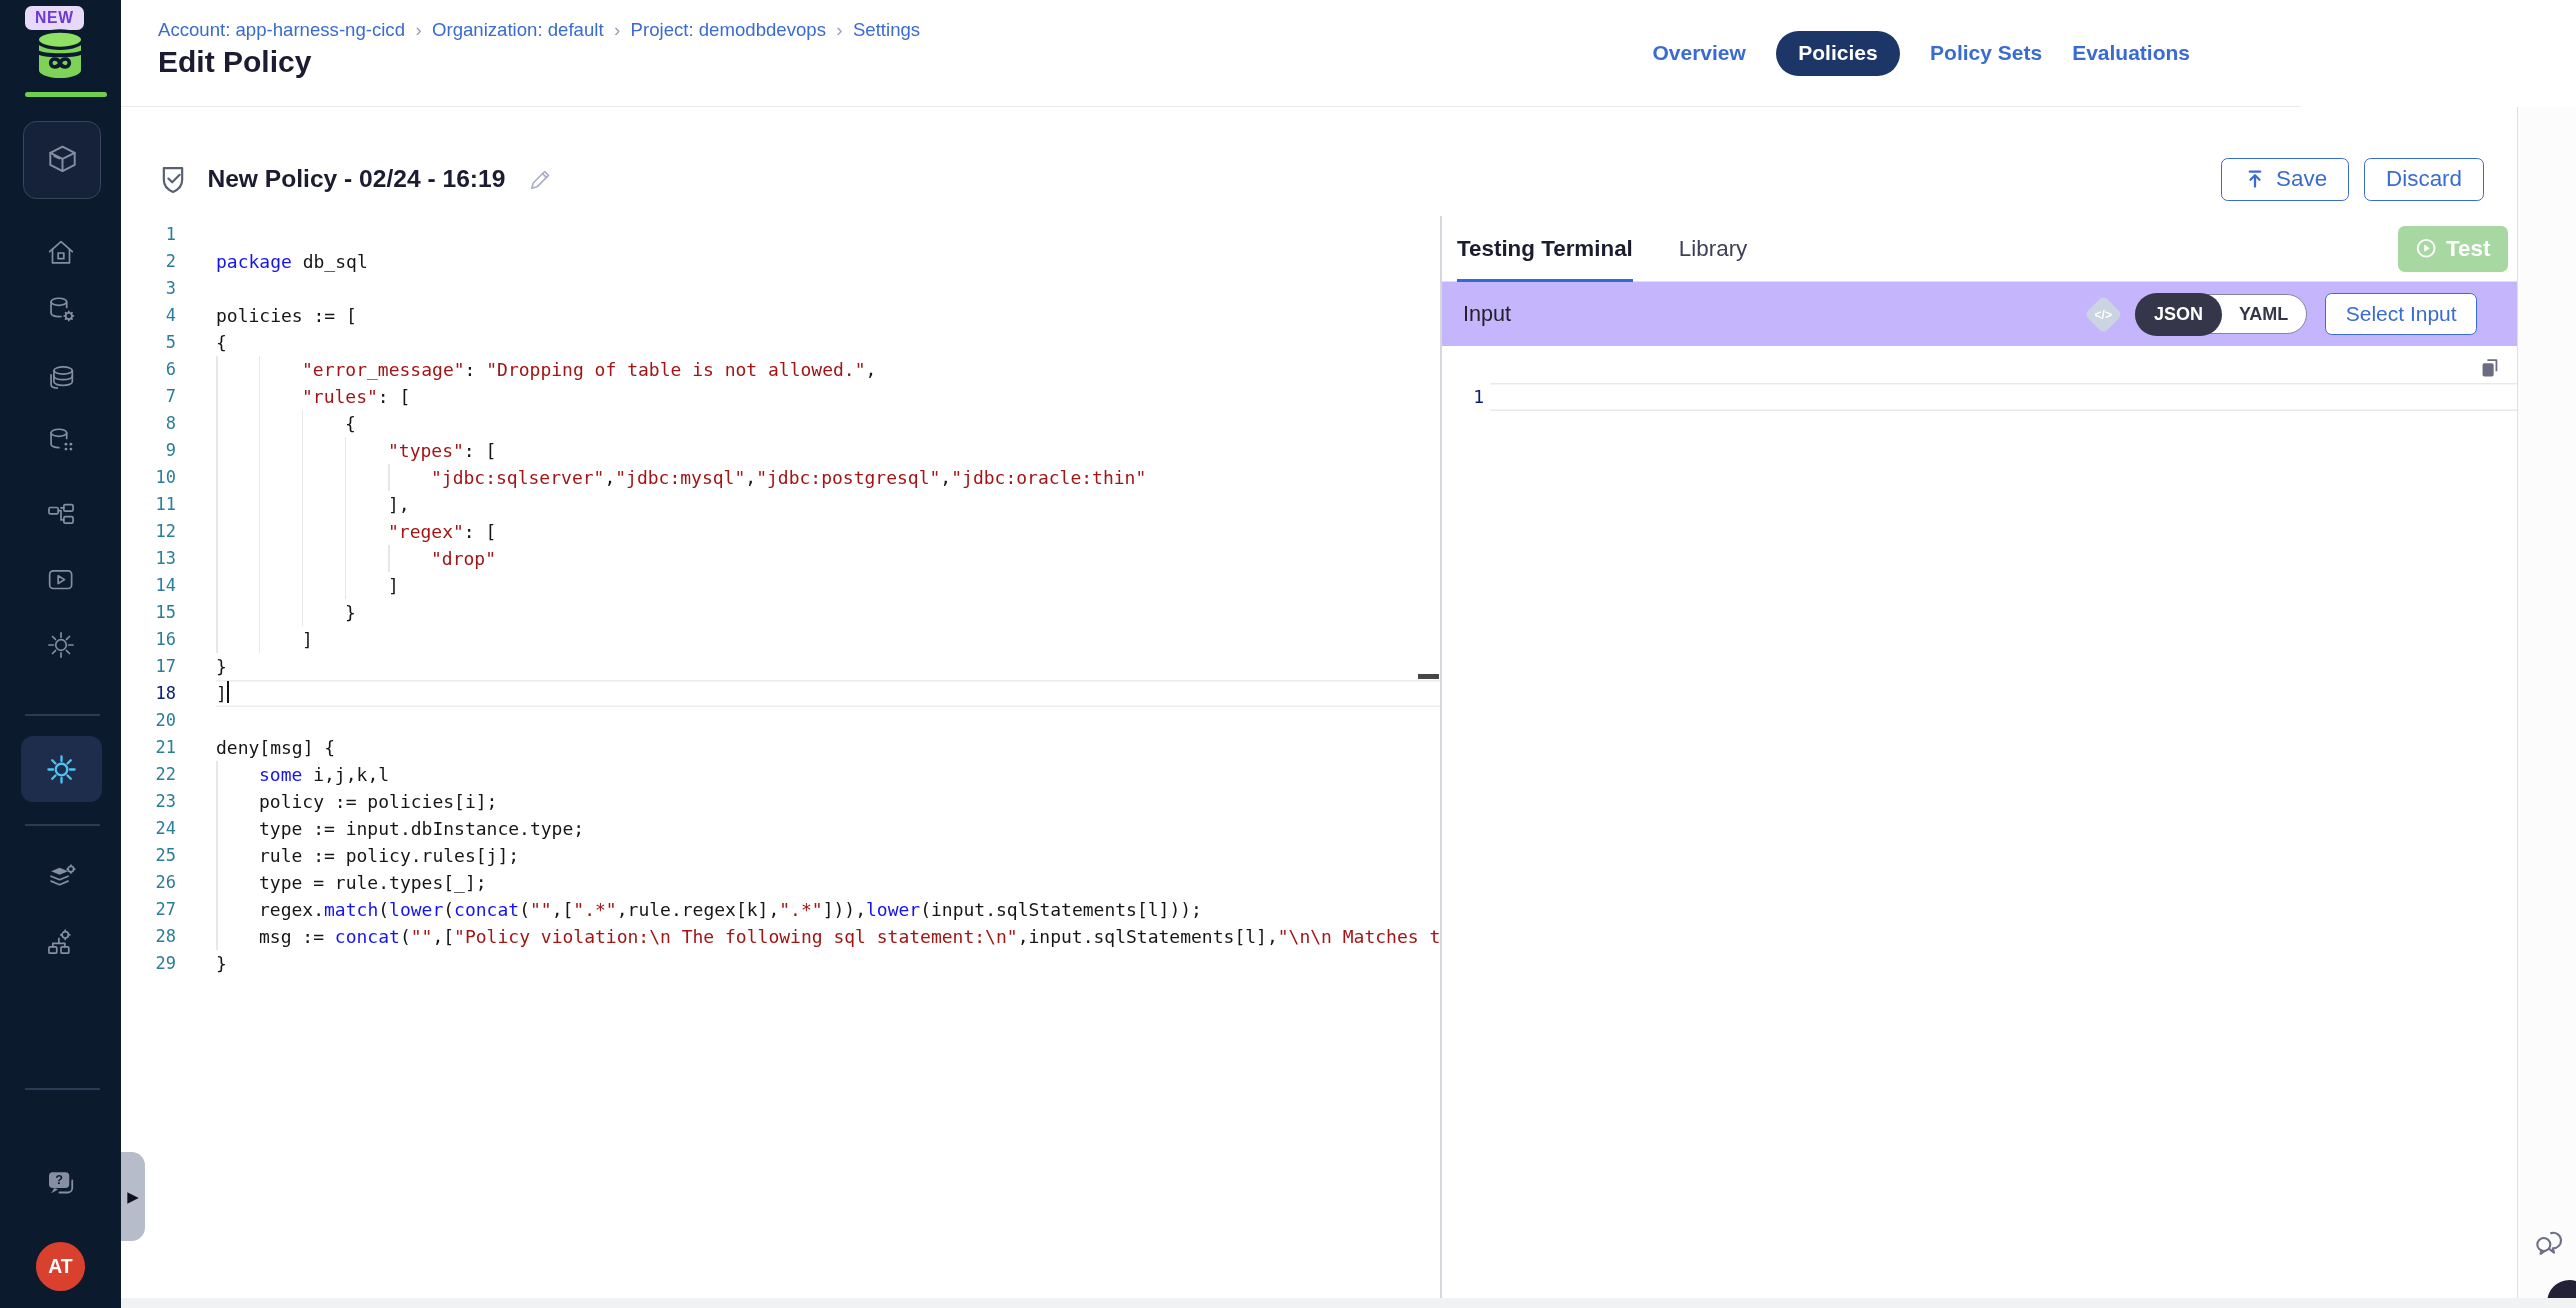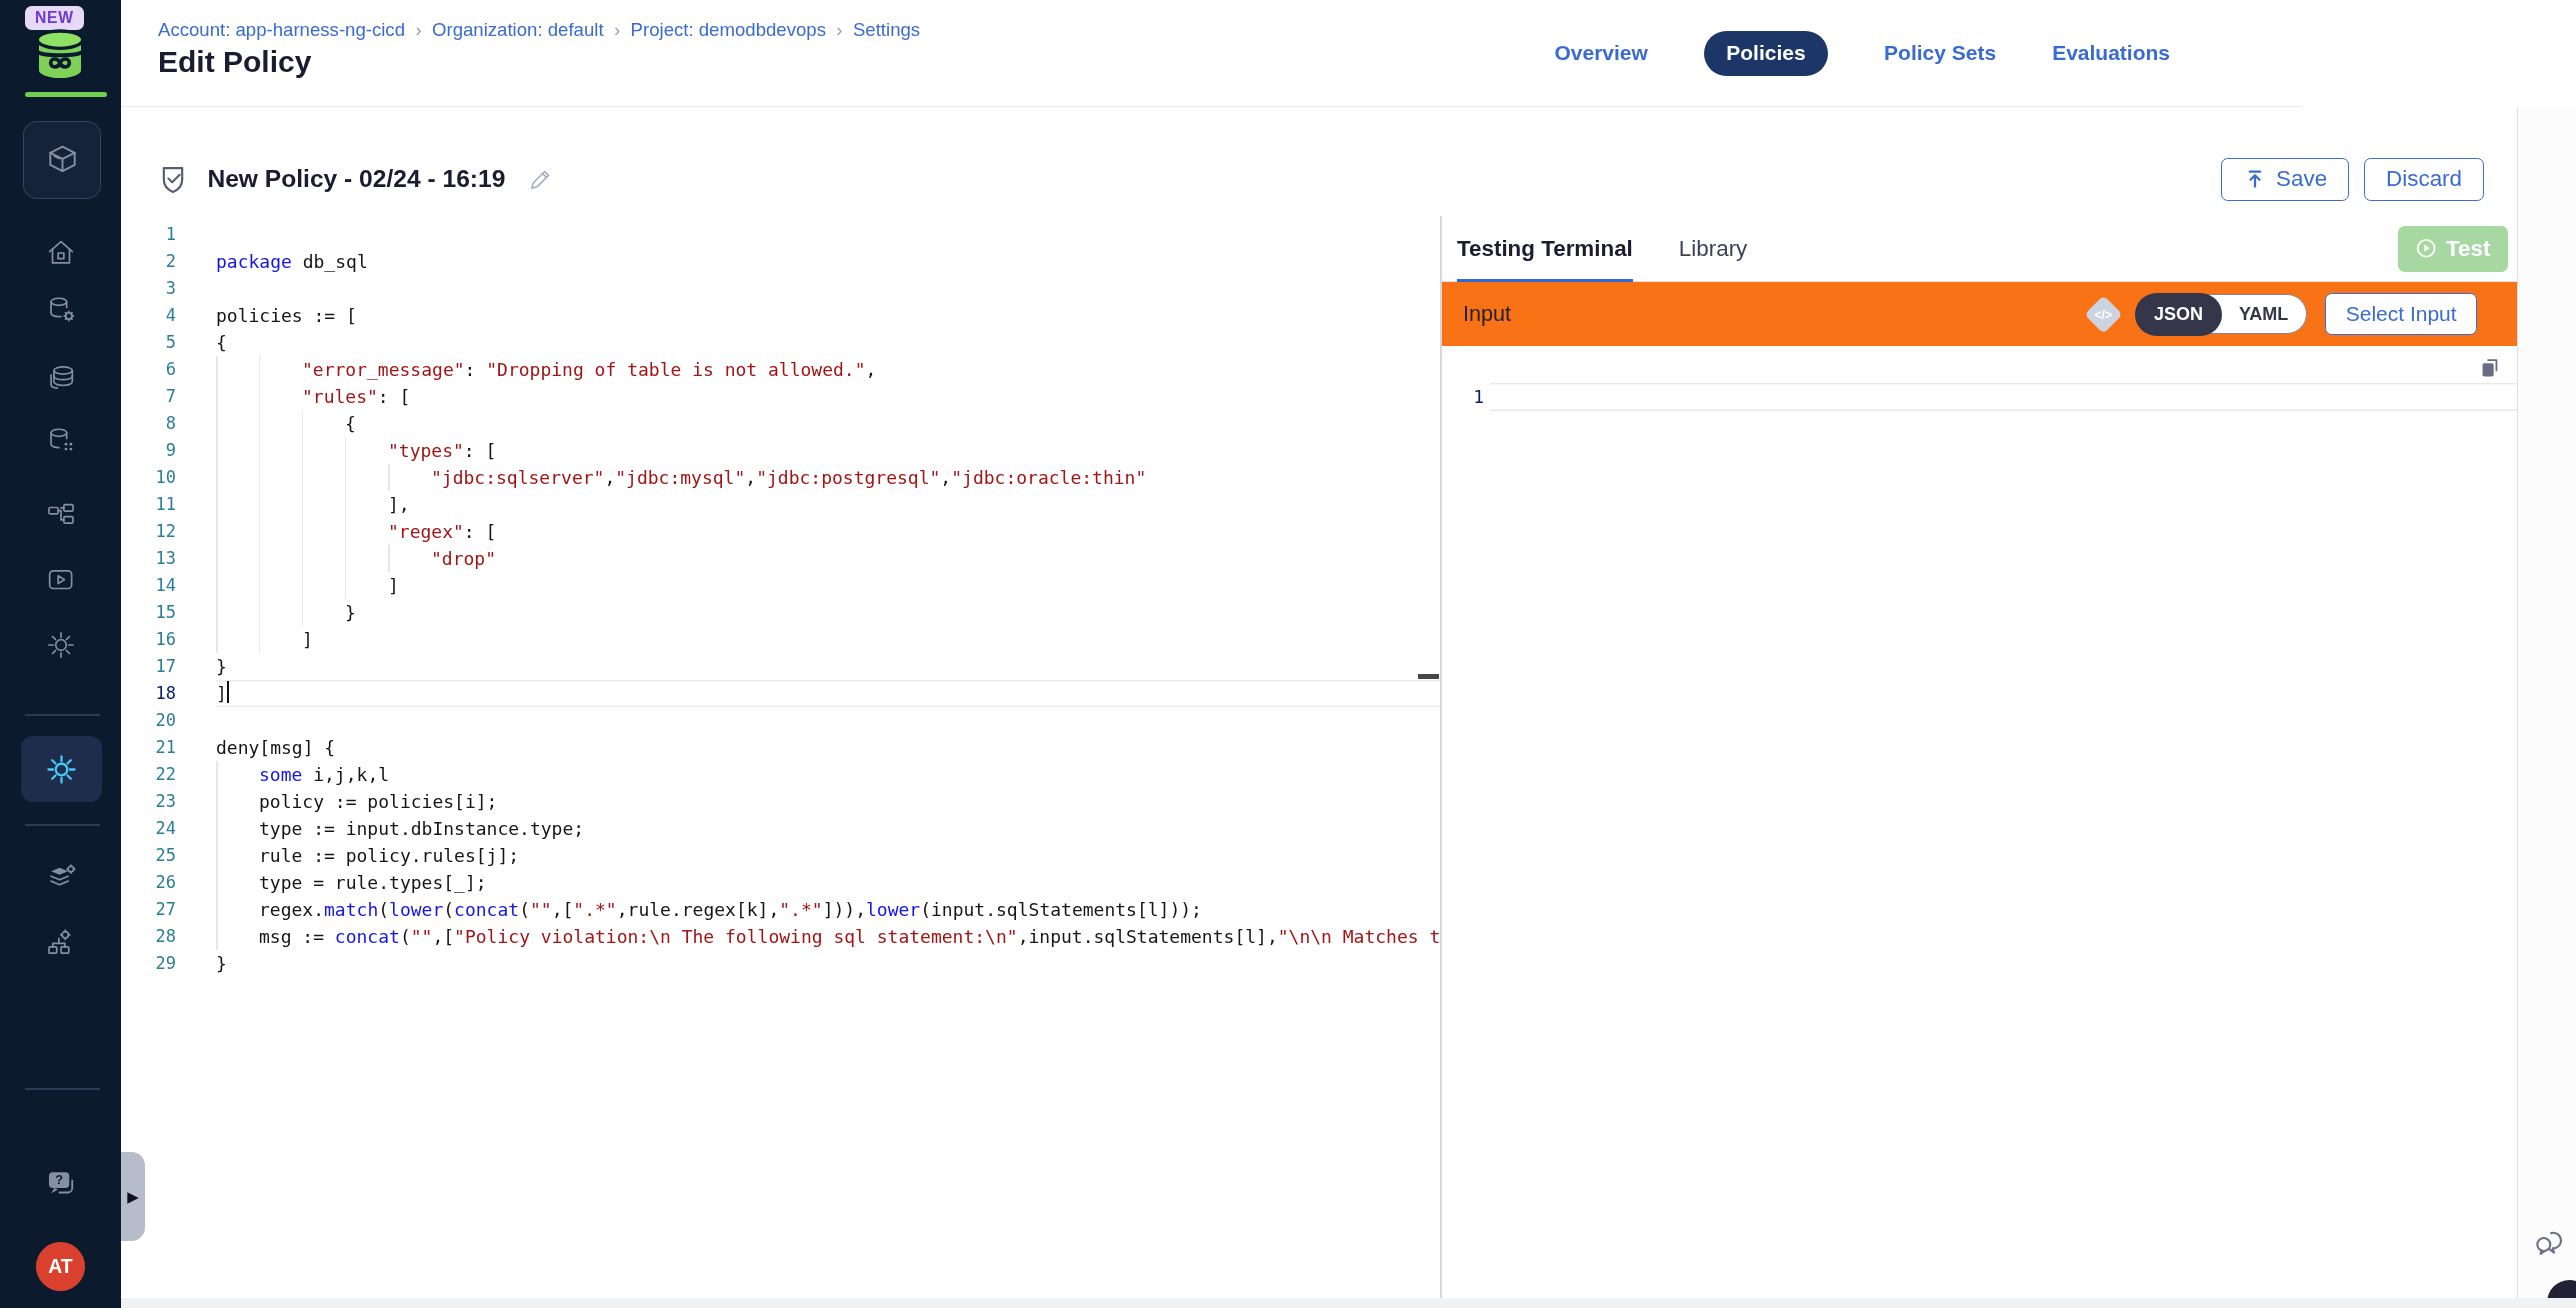--- a/index.html
+++ b/index.html
@@ -27,21 +27,21 @@
                 border-radius:0 13.4px 13.4px 0; display:flex; align-items:center; justify-content:center;
                 color:#10101c; font-size:15px; z-index:6; }
 
   
   .header { position:absolute; left:121px; top:0; width:2180px; height:107px; background:#fff;
             border-bottom:1.5px solid #e9eaf0; }
   .breadcrumb { position:absolute; left:37px; top:19.4px; font-size:18.6px; }
   .bc-link { color:#3a6bd2; cursor:pointer; }
   .bc-sep { color:#93a0b8; margin:0 10.4px; }
   .page-title { position:absolute; left:37px; top:45px; font-size:30px; font-weight:bold; color:#1b1b31; }
-  .nav-tabs { position:absolute; right:131px; top:31px; display:flex; align-items:center; gap:56px; }
+  .nav-tabs { position:absolute; right:111px; top:31px; display:flex; align-items:center; gap:30px; }
   .nav-tab { color:#3a6bd2; font-size:21px; font-weight:600; cursor:pointer; }
   .nav-tab.active { background:#1b3667; color:#fff; padding:10.4px 22.4px; border-radius:745px; }
 
   
   .toolbar { position:absolute; left:121px; top:117px; width:2396px; height:125px; background:#fff;
              border-bottom:1.5px solid #dcdde3; display:flex; align-items:center; }
   .tb-icon { margin-left:37px; flex:none; }
   .policy-name { margin-left:19.4px; font-size:24.6px; font-weight:bold; color:#1b1b31; }
   .pencil { margin-left:22.4px; cursor:pointer; }
   .tb-spacer { flex:1; }
@@ -73,21 +73,21 @@
   .panel { position:absolute; left:1442px; top:216px; width:1076px; height:1082px; background:#fff; }
   .panel-tabs { position:relative; height:66px; border-bottom:1.5px solid #e0e1e7;
                 display:flex; align-items:center; gap:46px; padding-left:15px; }
   .p-tab { font-size:22.4px; color:#3f4057; cursor:pointer; position:relative; height:66px;
            display:flex; align-items:center; }
   .p-tab.active { font-weight:bold; color:#1c1c30; }
   .p-tab.active::after { content:""; position:absolute; left:0; right:0; bottom:-1.5px; height:4.5px; background:#2f6bd8; }
   .btn-test { position:absolute; right:10.4px; top:9.7px; width:110px; height:46px; border-radius:6.7px;
               background:#a8d8a1; color:#fff; font-size:22.4px; font-weight:bold; border:none;
               display:flex; align-items:center; justify-content:center; gap:9px; cursor:default; }
-  .input-row { position:relative; height:64px; background:#f97316; display:flex; align-items:center; }
+  .input-row { position:relative; height:64px; background:#c4b5fd; display:flex; align-items:center; }
   .input-label { margin-left:21px; font-size:21.6px; color:#22222a; font-weight:500; }
   .ir-right { position:absolute; right:41px; display:flex; align-items:center; gap:18px; }
   .diamond { width:27px; height:27px; background:#ccd4e2; border-radius:5.2px; transform:rotate(45deg);
              display:flex; align-items:center; justify-content:center; }
   .diamond span { transform:rotate(-45deg); color:#fff; font-size:12px; font-weight:bold; }
   .fmt-toggle { display:flex; align-items:center; height:40px; border:1.5px solid #84859a;
                 border-radius:21px; background:#fff; cursor:pointer; }
   .fmt-json { height:43px; margin:-1.5px; padding:0 19.4px; background:#35364a; color:#fff; font-size:18px;
               font-weight:bold; border-radius:21.6px; display:flex; align-items:center; }
   .fmt-yaml { padding:0 18px; color:#35364a; font-size:18px; font-weight:bold; }

